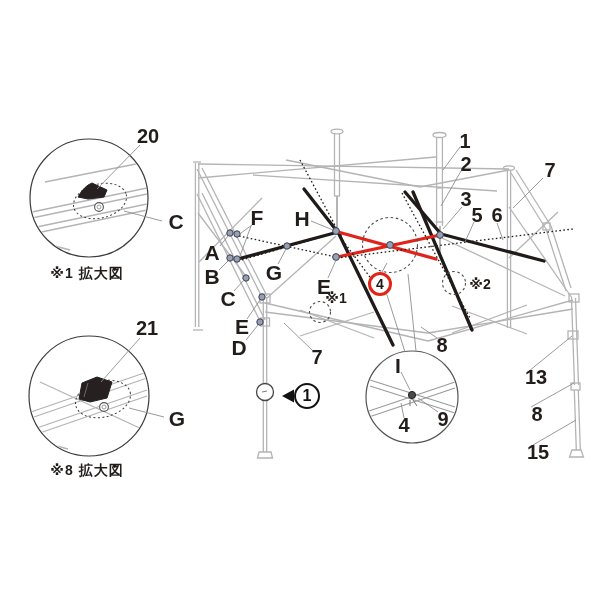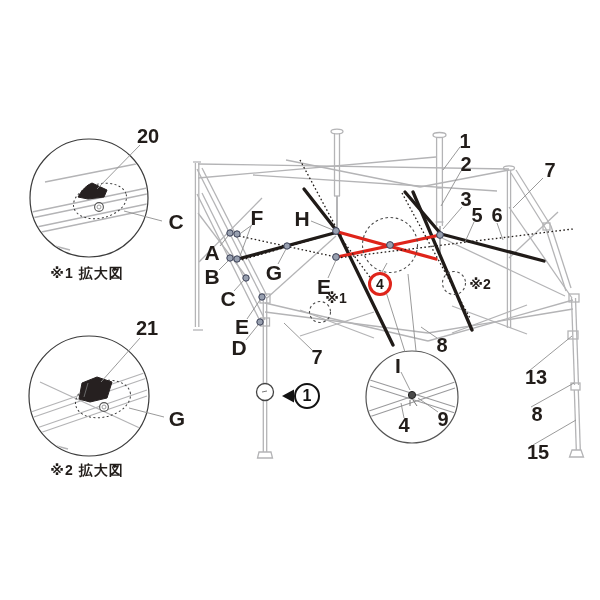--- a/index.html
+++ b/index.html
@@ -258,21 +258,21 @@
     <line x1="382" y1="272" x2="387" y2="263"></line>
   </g>
 </svg>
 
   <div class="lbl" style="left:148px;top:136px">20</div>
   <div class="lbl letter" style="left:176px;top:221px">C</div>
   <div class="lbl caption" style="left:87px;top:273px">※1 拡大図</div>
 
   <div class="lbl" style="left:147px;top:328px">21</div>
   <div class="lbl letter" style="left:177px;top:418px">G</div>
-  <div class="lbl caption" style="left:87px;top:470px">※2 拡大図</div>
+  <div class="lbl caption" style="left:87px;top:470px">※8 拡大図</div>
 
   <div class="lbl letter" style="left:257px;top:217px">F</div>
   <div class="lbl letter" style="left:212px;top:252px">A</div>
   <div class="lbl letter" style="left:212px;top:276px">B</div>
   <div class="lbl letter" style="left:228px;top:298px">C</div>
   <div class="lbl letter" style="left:274px;top:272px">G</div>
   <div class="lbl letter" style="left:302px;top:218px">H</div>
   <div class="lbl letter" style="left:324px;top:286px">E</div>
   <div class="lbl letter" style="left:242px;top:326px">E</div>
   <div class="lbl letter" style="left:239px;top:347px">D</div>

